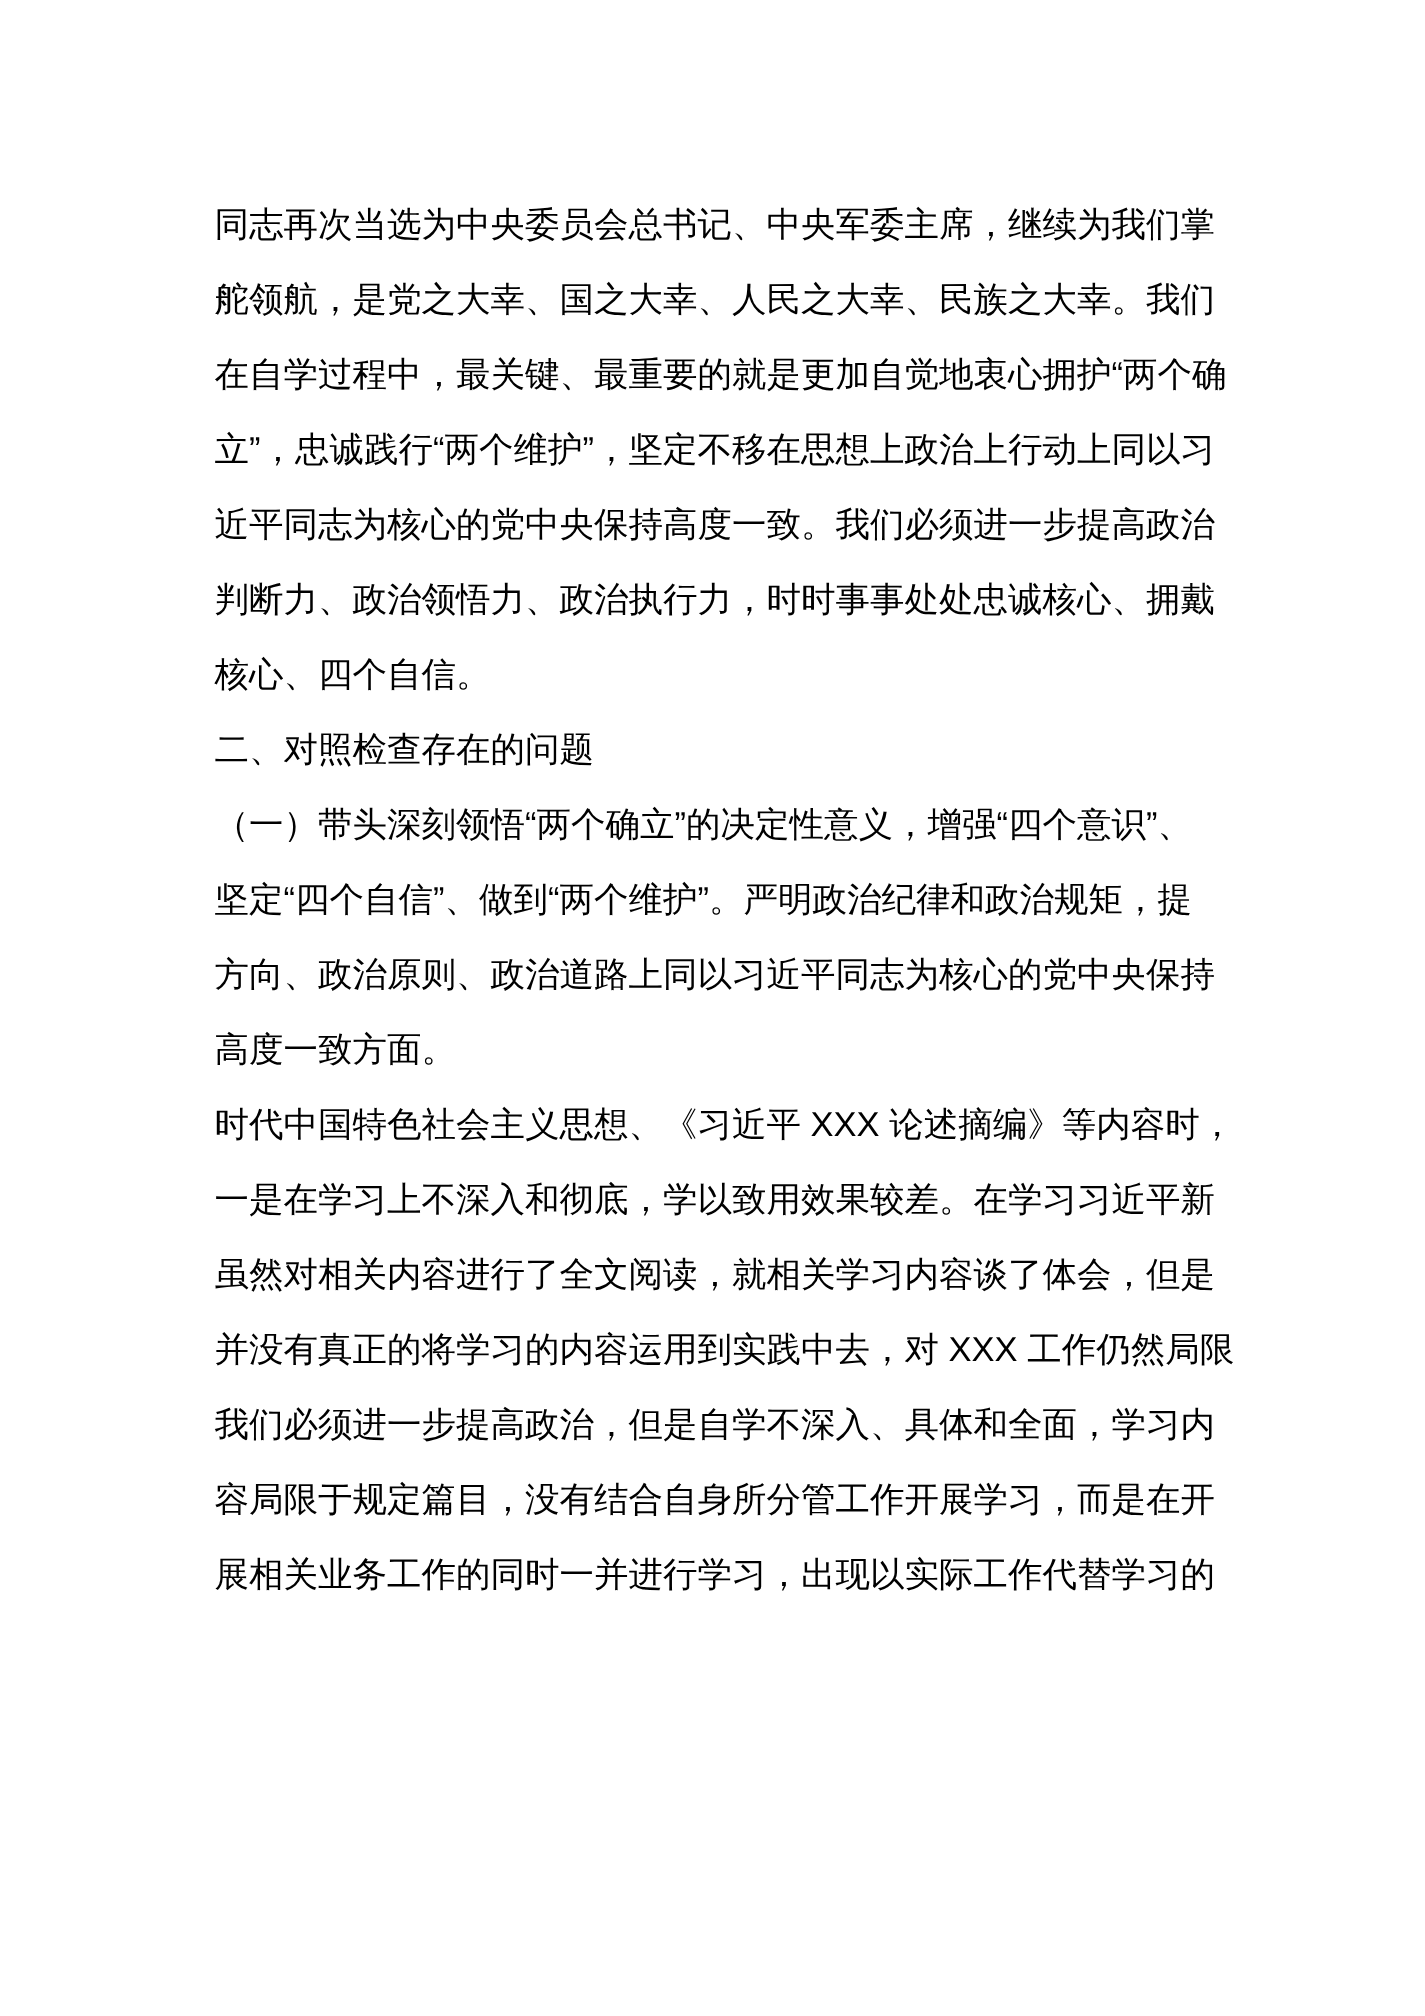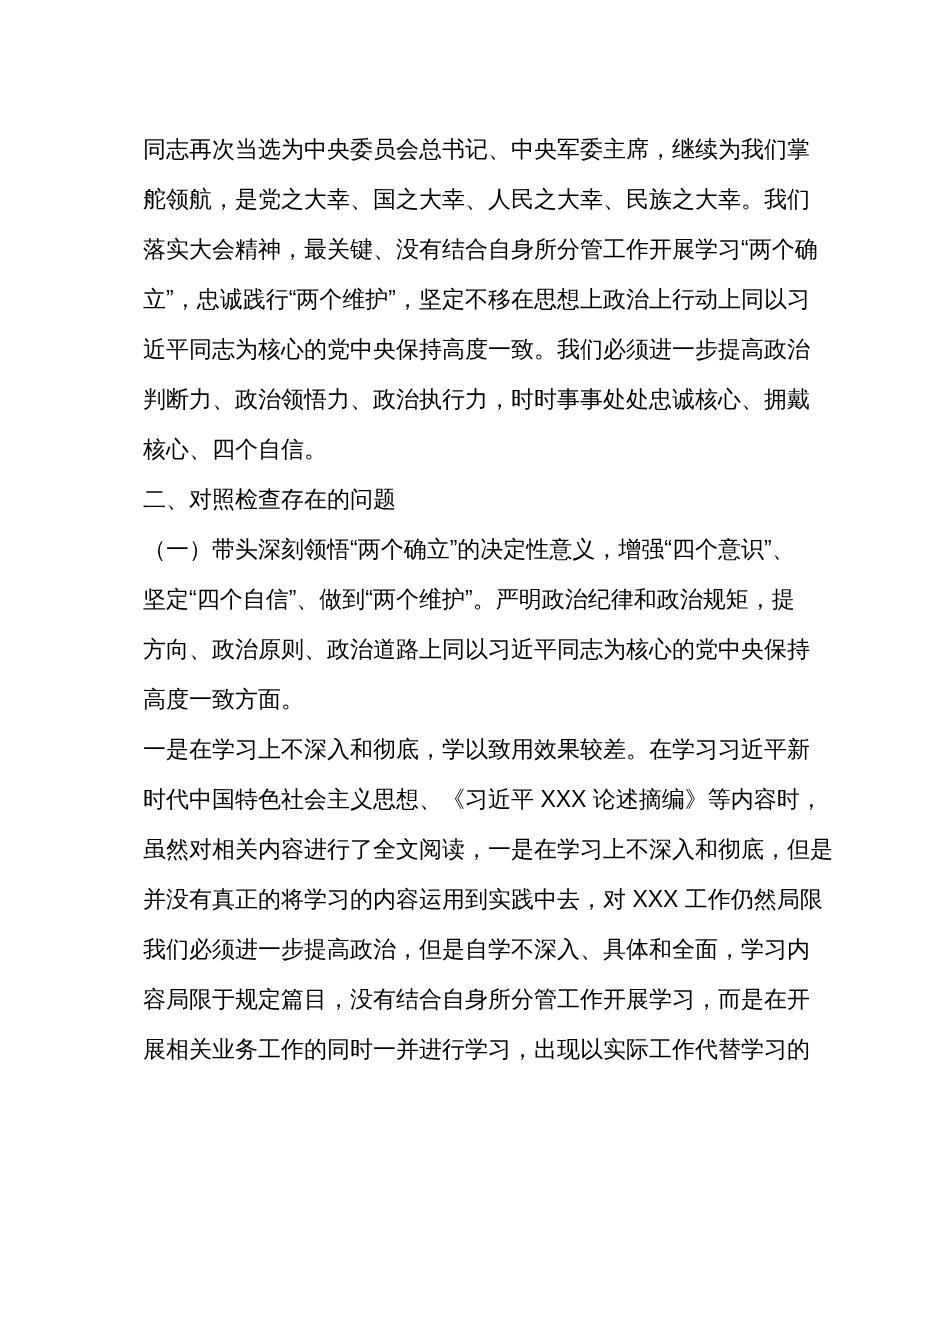--- a/index.html
+++ b/index.html
@@ -32,31 +32,31 @@
     text-align: left;
   }
 </style>
 </head>
 <body>
 
 <div class="page">
   <div class="text-column">
     <div class="text-line">同志再次当选为中央委员会总书记、中央军委主席，继续为我们掌</div>
     <div class="text-line">舵领航，是党之大幸、国之大幸、人民之大幸、民族之大幸。我们</div>
-    <div class="text-line">落实大会精神，最关键、没有结合自身所分管工作开展学习“两个确</div>
+    <div class="text-line">在自学过程中，最关键、最重要的就是更加自觉地衷心拥护“两个确</div>
     <div class="text-line">立”，忠诚践行“两个维护”，坚定不移在思想上政治上行动上同以习</div>
     <div class="text-line">近平同志为核心的党中央保持高度一致。我们必须进一步提高政治</div>
     <div class="text-line">判断力、政治领悟力、政治执行力，时时事事处处忠诚核心、拥戴</div>
     <div class="text-line">核心、四个自信。</div>
     <div class="text-line">二、对照检查存在的问题</div>
     <div class="text-line">（一）带头深刻领悟“两个确立”的决定性意义，增强“四个意识”、</div>
     <div class="text-line">坚定“四个自信”、做到“两个维护”。严明政治纪律和政治规矩，提</div>
     <div class="text-line">方向、政治原则、政治道路上同以习近平同志为核心的党中央保持</div>
     <div class="text-line">高度一致方面。</div>
+    <div class="text-line">时代中国特色社会主义思想、《习近平 XXX 论述摘编》等内容时，</div>
     <div class="text-line">一是在学习上不深入和彻底，学以致用效果较差。在学习习近平新</div>
-    <div class="text-line">时代中国特色社会主义思想、《习近平 XXX 论述摘编》等内容时，</div>
-    <div class="text-line">虽然对相关内容进行了全文阅读，一是在学习上不深入和彻底，但是</div>
+    <div class="text-line">虽然对相关内容进行了全文阅读，就相关学习内容谈了体会，但是</div>
     <div class="text-line">并没有真正的将学习的内容运用到实践中去，对 XXX 工作仍然局限</div>
     <div class="text-line">我们必须进一步提高政治，但是自学不深入、具体和全面，学习内</div>
     <div class="text-line">容局限于规定篇目，没有结合自身所分管工作开展学习，而是在开</div>
     <div class="text-line">展相关业务工作的同时一并进行学习，出现以实际工作代替学习的</div>
   </div>
 </div>
 
 </body></html>

